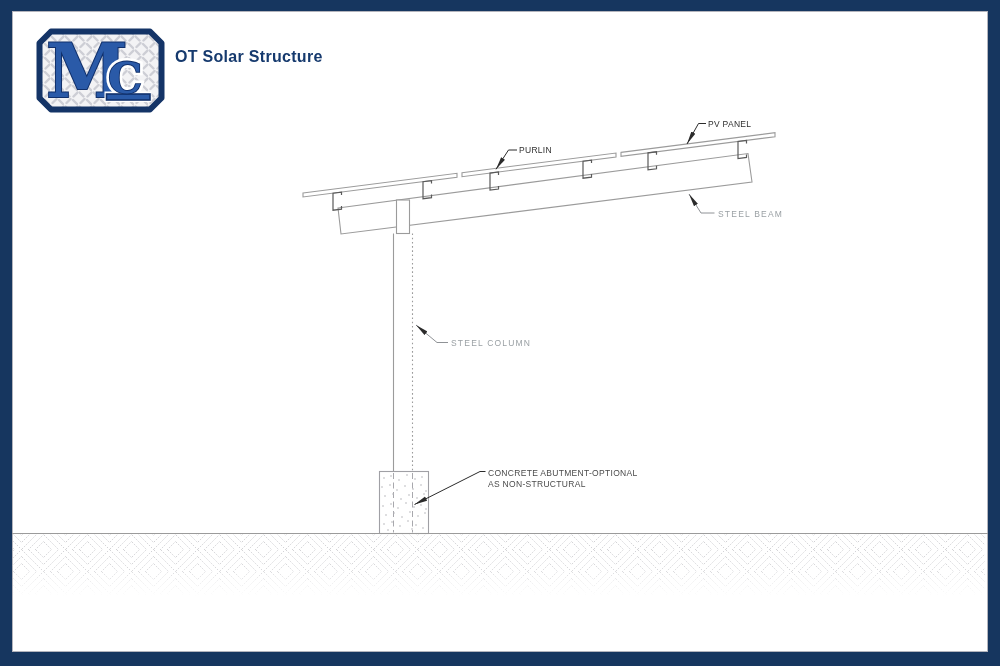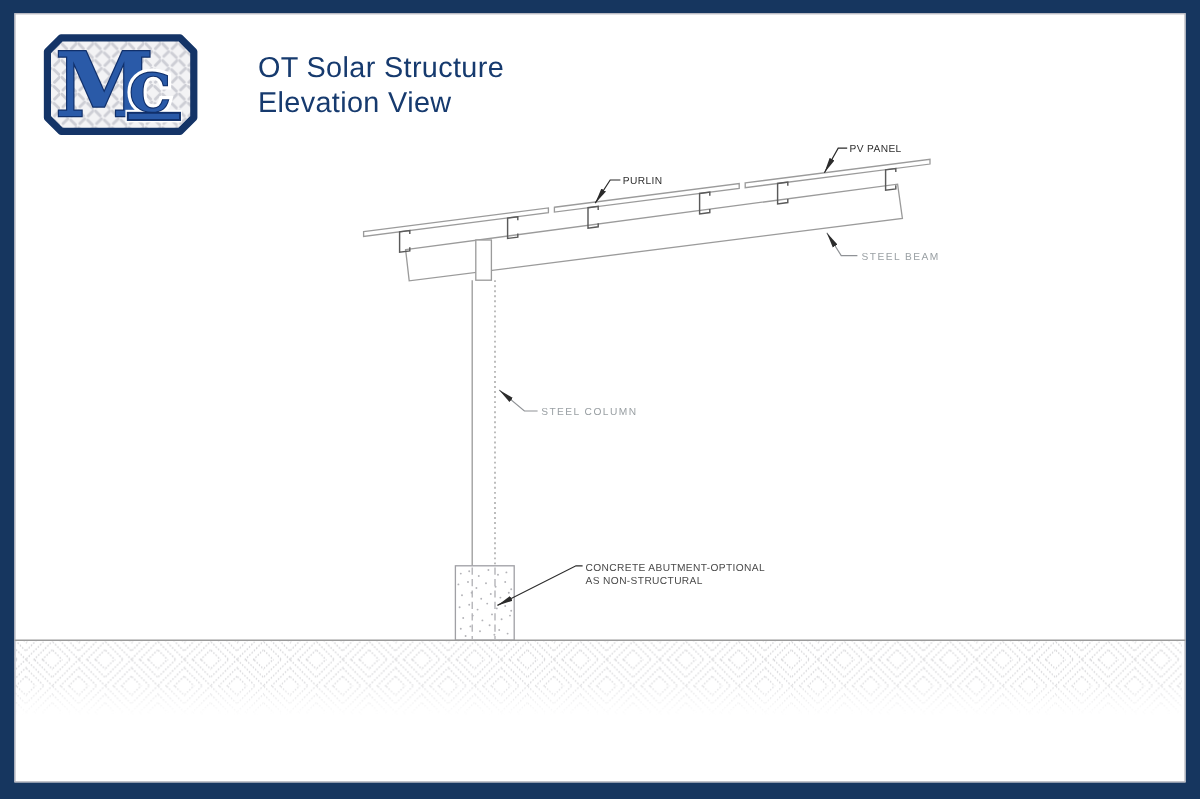--- a/index.html
+++ b/index.html
@@ -10,23 +10,22 @@
   }
   .page{
     position:absolute;left:12px;top:11px;width:976px;height:641px;
     background:#ffffff;border:1px solid #b3b4bc;box-sizing:border-box;
     z-index:0;
   }
   .drawing-svg{position:absolute;left:0;top:0;z-index:1;}
   .logo-wrap{position:absolute;left:36px;top:28px;width:129px;height:85px;z-index:2;}
   .title{
     position:absolute;left:175px;top:42px;z-index:2;
-    font-size:24px;font-weight:400;line-height:29px;letter-spacing:0.3px;
+    font-size:16px;font-weight:700;line-height:29px;letter-spacing:0.3px;
     color:#163a6e;
-    margin-left:40px;
   }
   
   .lbl{font-family:"Liberation Sans",sans-serif;font-size:8.5px;}
   .lbl-dark{fill:#2f2f2f;letter-spacing:0.3px;}
   .lbl-med{fill:#4a4a4a;letter-spacing:0.3px;}
   .lbl-gray{fill:#9aa0a4;letter-spacing:1.2px;}
   .cadline{stroke:#9b9b9b;stroke-width:1.1;fill:none;}
   .cadfill{stroke:#9b9b9b;stroke-width:1.1;fill:#ffffff;}
   .leader{stroke:#2b2b2b;stroke-width:1;fill:none;}
   .leader-gray{stroke:#8f9296;stroke-width:1;fill:none;}
@@ -53,21 +52,20 @@
     <text x="10" y="69" font-family="DejaVu Serif, serif" font-weight="bold" font-size="74" fill="#2a5aa8" stroke="#11306b" stroke-width="2" paint-order="stroke">M</text>
     <rect x="68.5" y="63.5" width="47" height="10.5" fill="#ffffff"></rect>
     <text x="72" y="64.5" font-family="DejaVu Serif, serif" font-weight="bold" font-size="43" fill="none" stroke="#ffffff" stroke-width="7">C</text>
     <rect x="70.5" y="66" width="43.5" height="6" fill="#2a5aa8" stroke="#11306b" stroke-width="1.6"></rect>
     <text x="72" y="64.5" font-family="DejaVu Serif, serif" font-weight="bold" font-size="43" fill="#2a5aa8" stroke="#11306b" stroke-width="1.8" paint-order="stroke">C</text>
   </svg>
 </div>
 
 <div class="title">
   <div>OT Solar Structure</div>
-  <div>Elevation View</div>
 </div>
 
 <svg class="drawing-svg" width="1000" height="666" viewBox="0 0 1000 666">
   <defs>
     <marker id="arrow" viewBox="0 0 12 6" refX="12" refY="3" markerWidth="13" markerHeight="6.5" orient="auto" markerUnits="userSpaceOnUse">
       <path d="M12,3 L0,0.9 L0,5.1 Z" fill="#2b2b2b"></path>
     </marker>
 
     <path id="hA" d="M14,0 L22,8 M7,0 L22,15 M0,0 L22,22 M0,7 L15,22 M0,14 L8,22"></path>
     <path id="hB" d="M0,7 L7,0 M0,14 L14,0 M0,21 L21,0 M6,22 L22,6 M13,22 L22,13"></path>

